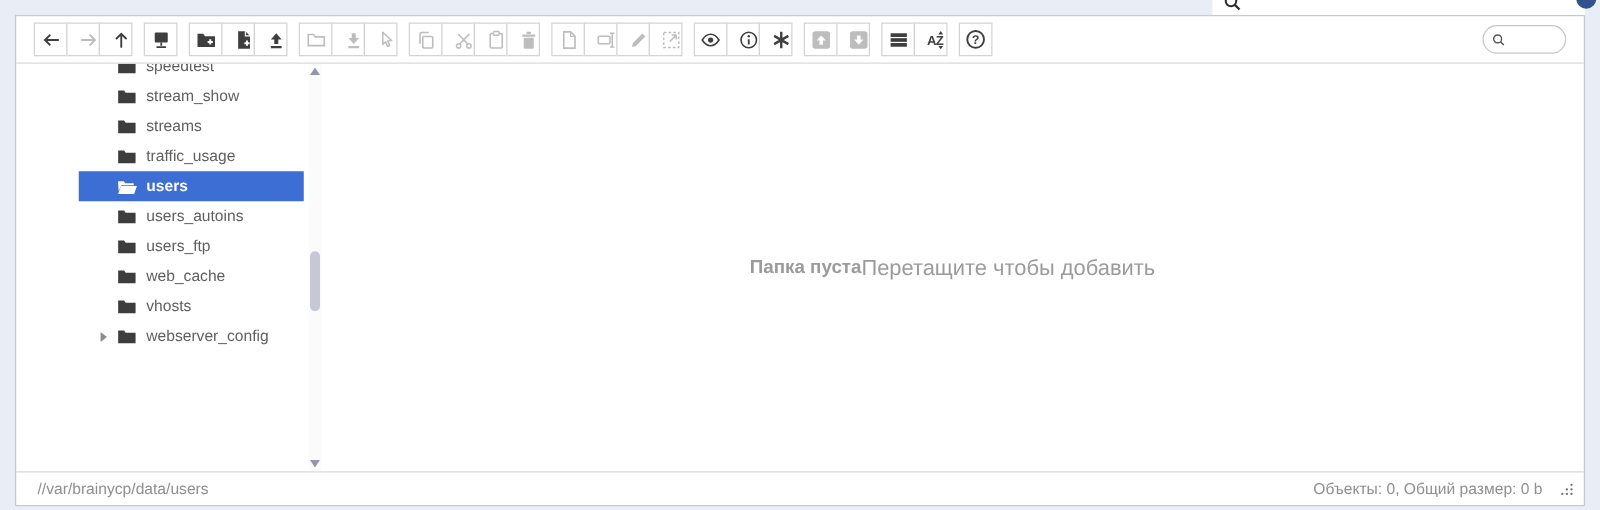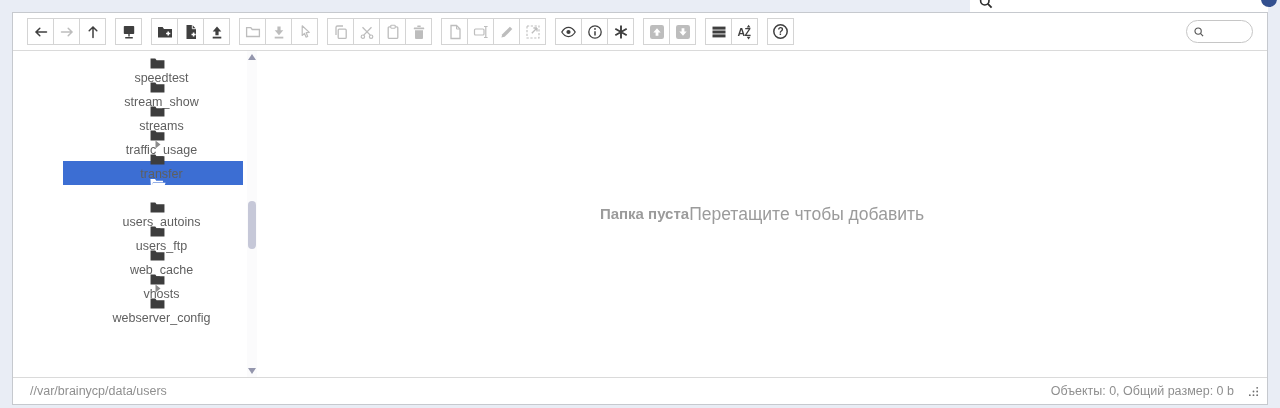--- a/index.html
+++ b/index.html
@@ -10,32 +10,32 @@
   .top-fragment { position:absolute; left:970px; top:0; width:298px; height:12px; background:#ffffff; overflow:hidden; }
   .top-fragment svg { position:absolute; left:8px; top:-6px; }
   .top-circle { position:absolute; left:1261px; top:-9px; width:16px; height:16px; border-radius:50%; background:#33508f; }
 
   .panel { position:absolute; left:12px; top:12px; width:1256px; height:393px; background:#ffffff; border:1px solid #c6c9ce; display:flex; flex-direction:column; }
 
   
   .toolbar { height:38px; flex:0 0 38px; border-bottom:1px solid #dadada; display:flex; align-items:center; padding:0 14px; gap:9px; }
   .btn-group { display:flex; }
   .tb { width:27px; height:27px; background:#fff; border:1px solid #d4d4d4; display:flex; align-items:center; justify-content:center; color:#3f3f3f; padding:0; cursor:pointer; }
-  .tb + .tb { margin-left:-1px; }
+  .tb + .tb { margin-left:-1px;justify-content:flex-end; }
   .tb.disabled { color:#bdbdbd; cursor:default; }
   .tb svg { display:block; }
   .search-pill { margin-left:auto; width:67px; height:23px; border:1px solid #c6c6c6; border-radius:12px; display:flex; align-items:center; padding:0 6px; gap:3px; color:#555; background:#fff; }
   .search-pill input { border:none; outline:none; width:38px; font-size:11px; background:transparent; }
 
   
   .content { flex:1 1 auto; display:flex; overflow:hidden; position:relative; }
 
   .tree { width:234px; flex:0 0 234px; overflow:hidden; position:relative; }
   .tree-inner { margin-top:-10px; }
-  .tree-row { margin-left:50px; width:180px; height:24px; display:flex; align-items:center; padding-left:17px; color:#5f5f5f; font-size:12.5px; cursor:pointer; white-space:nowrap;flex-direction:column; }
+  .tree-row { margin-left:50px; width:180px; height:24px; display:flex; align-items:center; padding-left:17px; color:#5f5f5f; font-size:12.5px; cursor:pointer; white-space:nowrap; }
   .caret-slot { width:14px; flex:0 0 14px; display:flex; align-items:center; }
   .fold-ico { width:16px; flex:0 0 16px; display:flex; align-items:center; margin-right:7px; color:#3d3d3d; }
   .tree-row.selected { background:#3c6ed3; color:#ffffff; font-weight:bold; }
 
   
   .vscroll { width:10px; flex:0 0 10px; position:relative; background:#fbfbfc; }
   .vs-up,.vs-down { position:absolute; left:0; width:10px; height:12px; display:flex; align-items:center; justify-content:center; color:#9496ad; cursor:pointer; }
   .vs-up { top:0; } .vs-down { bottom:0; }
   .vs-thumb { position:absolute; left:1px; top:150px; width:8px; height:48px; background:#c6c8d8; border-radius:4px; cursor:pointer; }
 
@@ -334,33 +334,20 @@
             <span>streams</span>
           </div>
           <div class="tree-row">
             <span class="caret-slot"></span>
             <span class="fold-ico">
               <svg width="15" height="13" viewBox="0 0 16 14">
                 <path d="M0.5 1.5h5.1l1.4 1.9h8.5v9.1H0.5z" fill="currentColor"></path>
               </svg>
             </span>
             <span>traffic_usage</span>
-          </div>
-          <div class="tree-row">
-            <span class="caret-slot">
-              <svg width="6" height="9" viewBox="0 0 6 9">
-                <path d="M0.5 0.5v8l5-4z" fill="#8b8b8b"></path>
-              </svg>
-            </span>
-            <span class="fold-ico">
-              <svg width="15" height="13" viewBox="0 0 16 14">
-                <path d="M0.5 1.5h5.1l1.4 1.9h8.5v9.1H0.5z" fill="currentColor"></path>
-              </svg>
-            </span>
-            <span>transfer</span>
           </div>
           <div class="tree-row selected">
             <span class="caret-slot"></span>
             <span class="fold-ico">
               <svg width="17" height="13" viewBox="0 0 18 14">
                 <path d="M0.5 2h5.2l1.3 1.8h7.6v1.7H3.4L1 11z" fill="#fff"></path>
                 <path d="M3 6.2h14.5l-2.5 7.3H0.6z" fill="#fff"></path>
               </svg>
             </span>
             <span>users</span>

